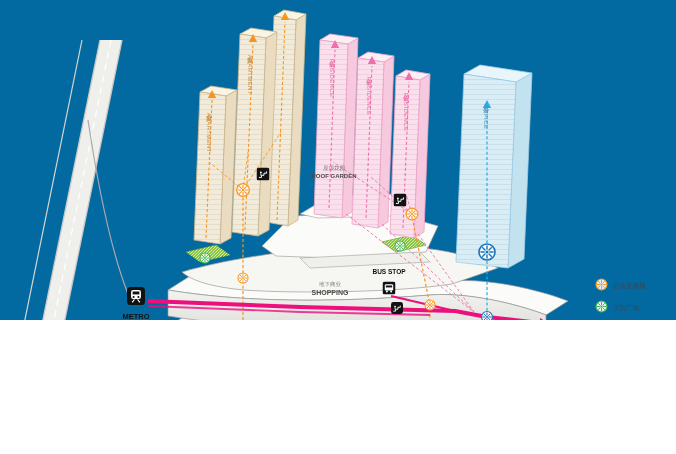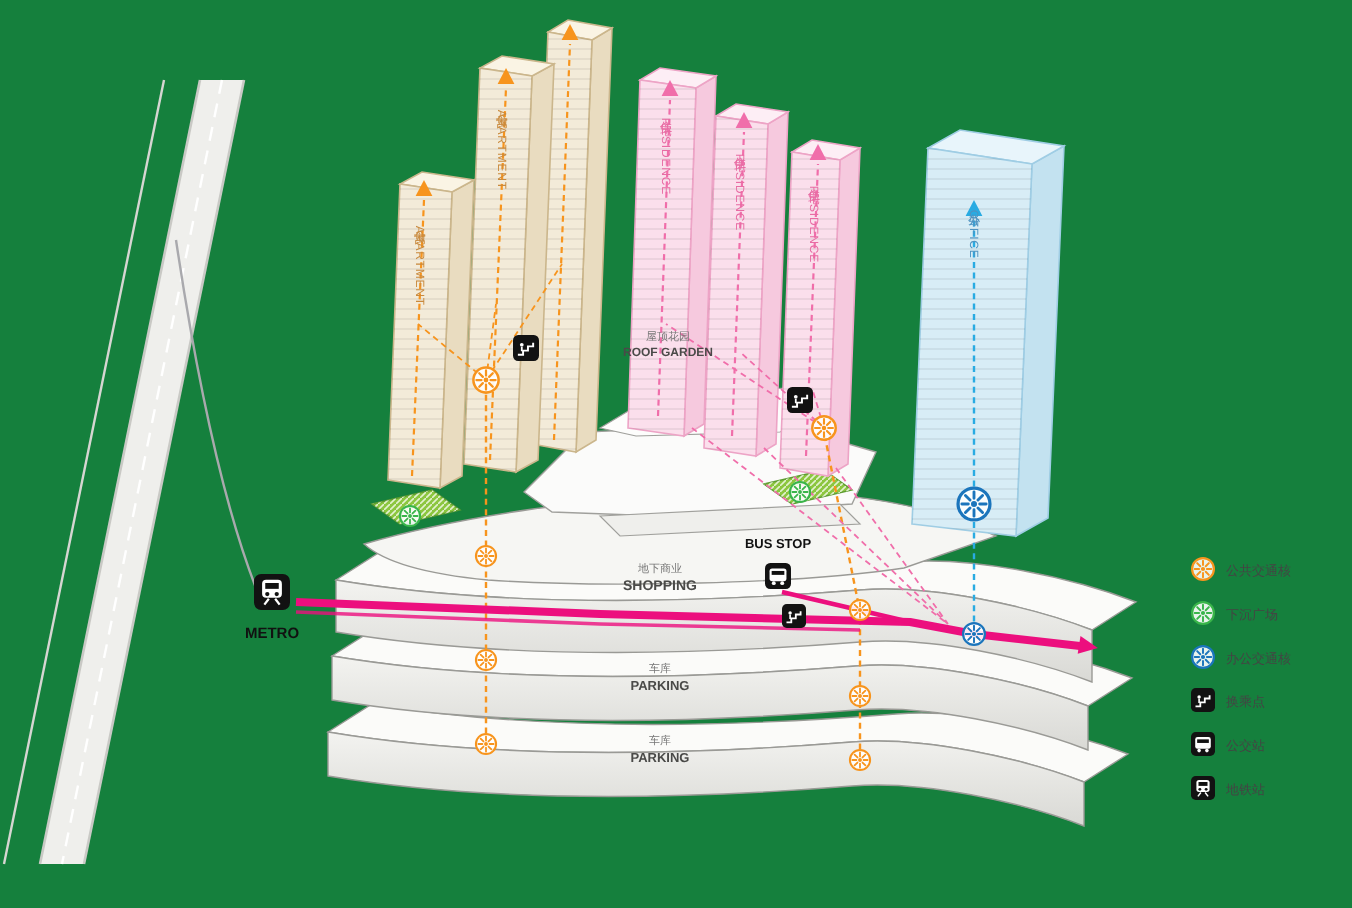--- a/index.html
+++ b/index.html
@@ -1,16 +1,16 @@
 <!DOCTYPE html>
 <html><head>
 <meta charset="utf-8">
 <style>
   html,body{margin:0;padding:0;background:#fff;}
-  .canvas{width:676px;height:454px;position:relative;background:#15803d;
+  .canvas{width:676px;height:320px;position:relative;background:#0369a1;
           font-family:"Liberation Sans",sans-serif;overflow:hidden;}
   svg text{font-family:"Liberation Sans",sans-serif;}
   .zh{font-size:5.5px;fill:#777;}
   .en-b{font-weight:bold;fill:#4a4a48;}
   .vlabel{writing-mode:vertical-rl;text-orientation:mixed;font-size:6px;letter-spacing:.4px;}
   .dash-o{stroke:#F7941D;stroke-dasharray:3 2.2;fill:none;}
   .dash-p{stroke:#F06EAA;stroke-dasharray:3 2.2;fill:none;}
   .dash-b{stroke:#29ABE2;stroke-dasharray:3 2.2;fill:none;}
   .legend-label{font-size:6.5px;fill:#444;}
 </style>

